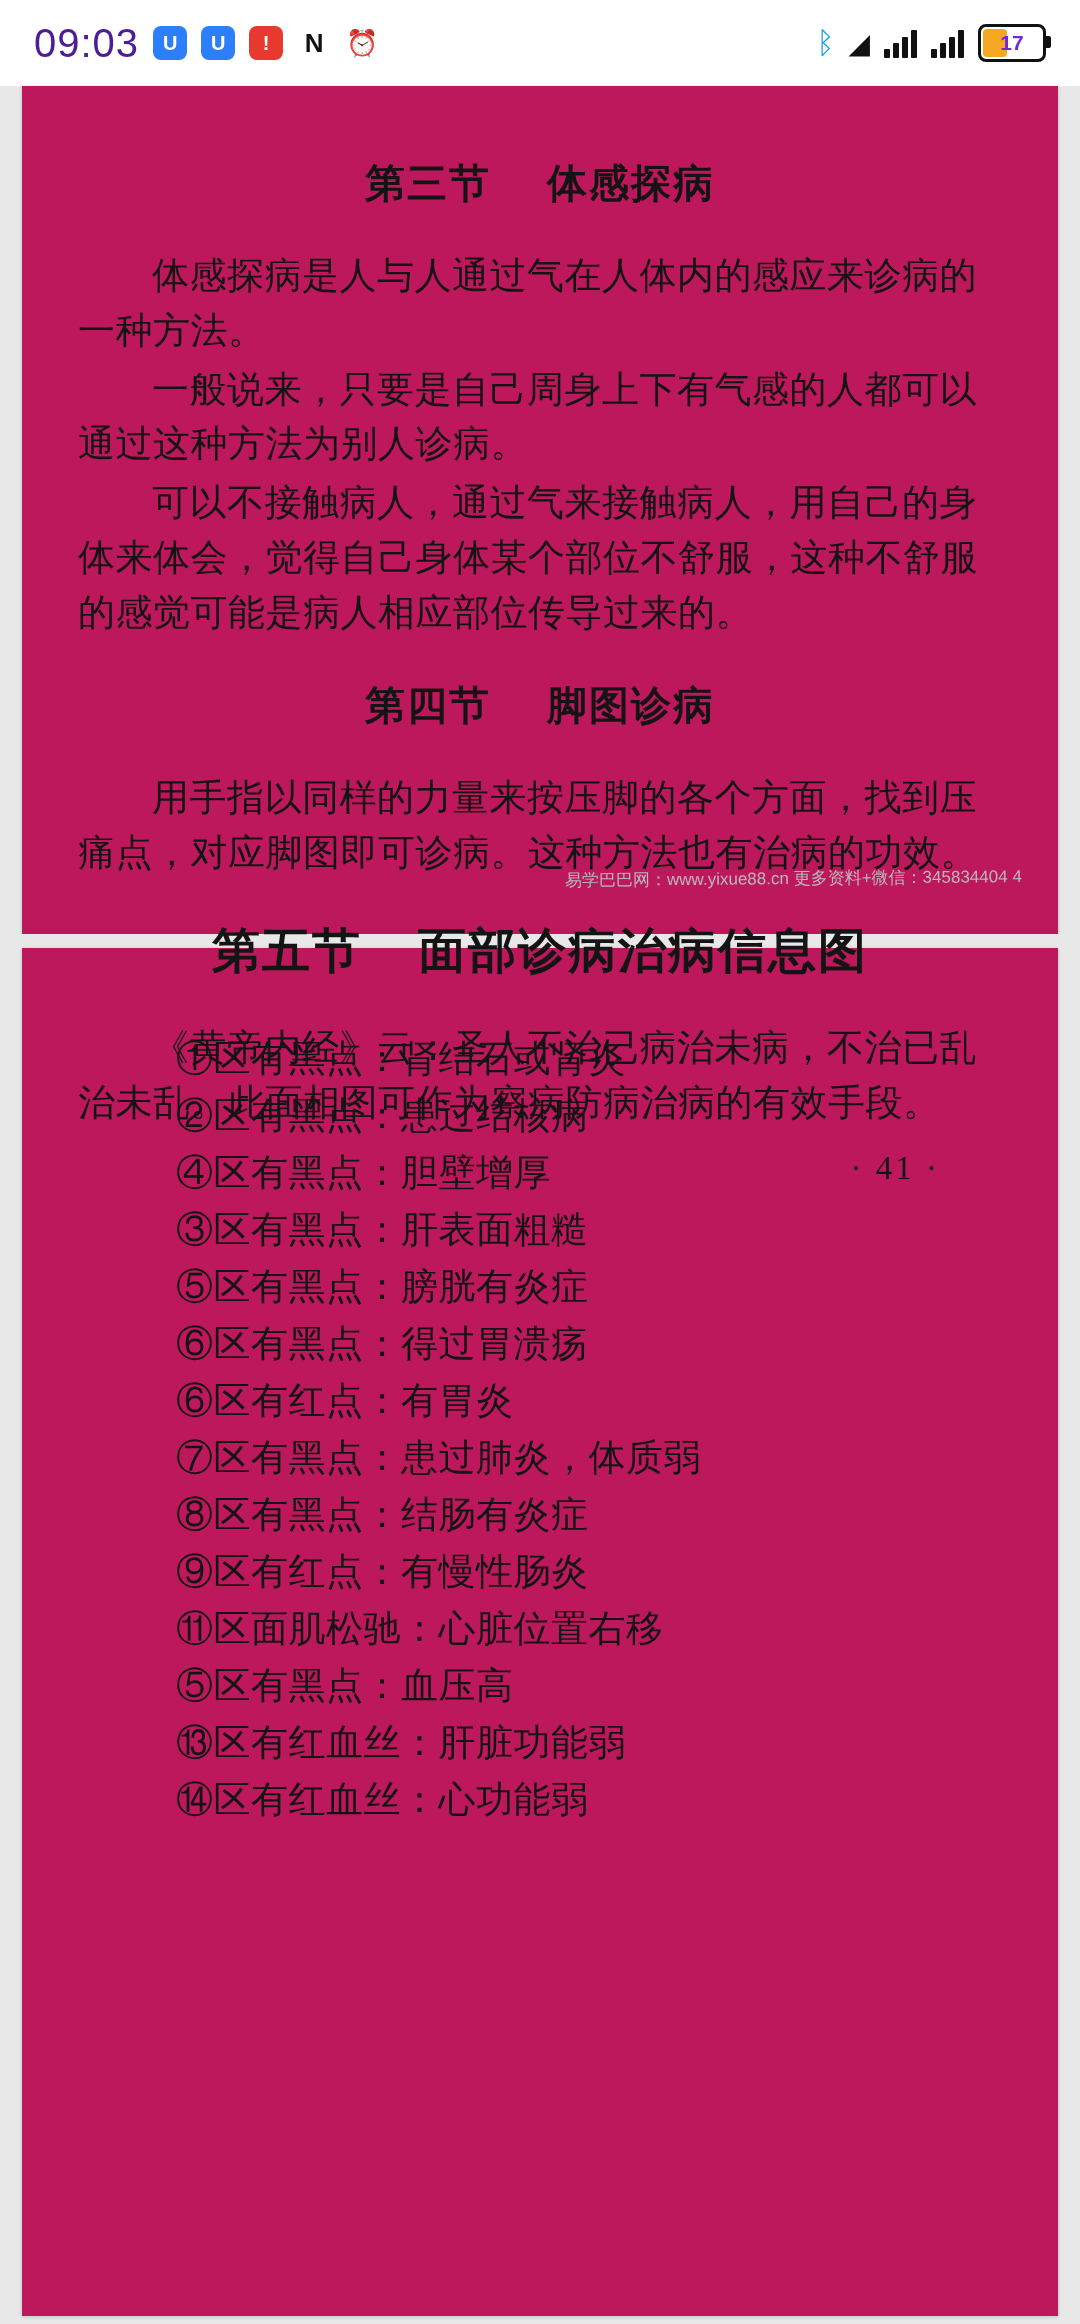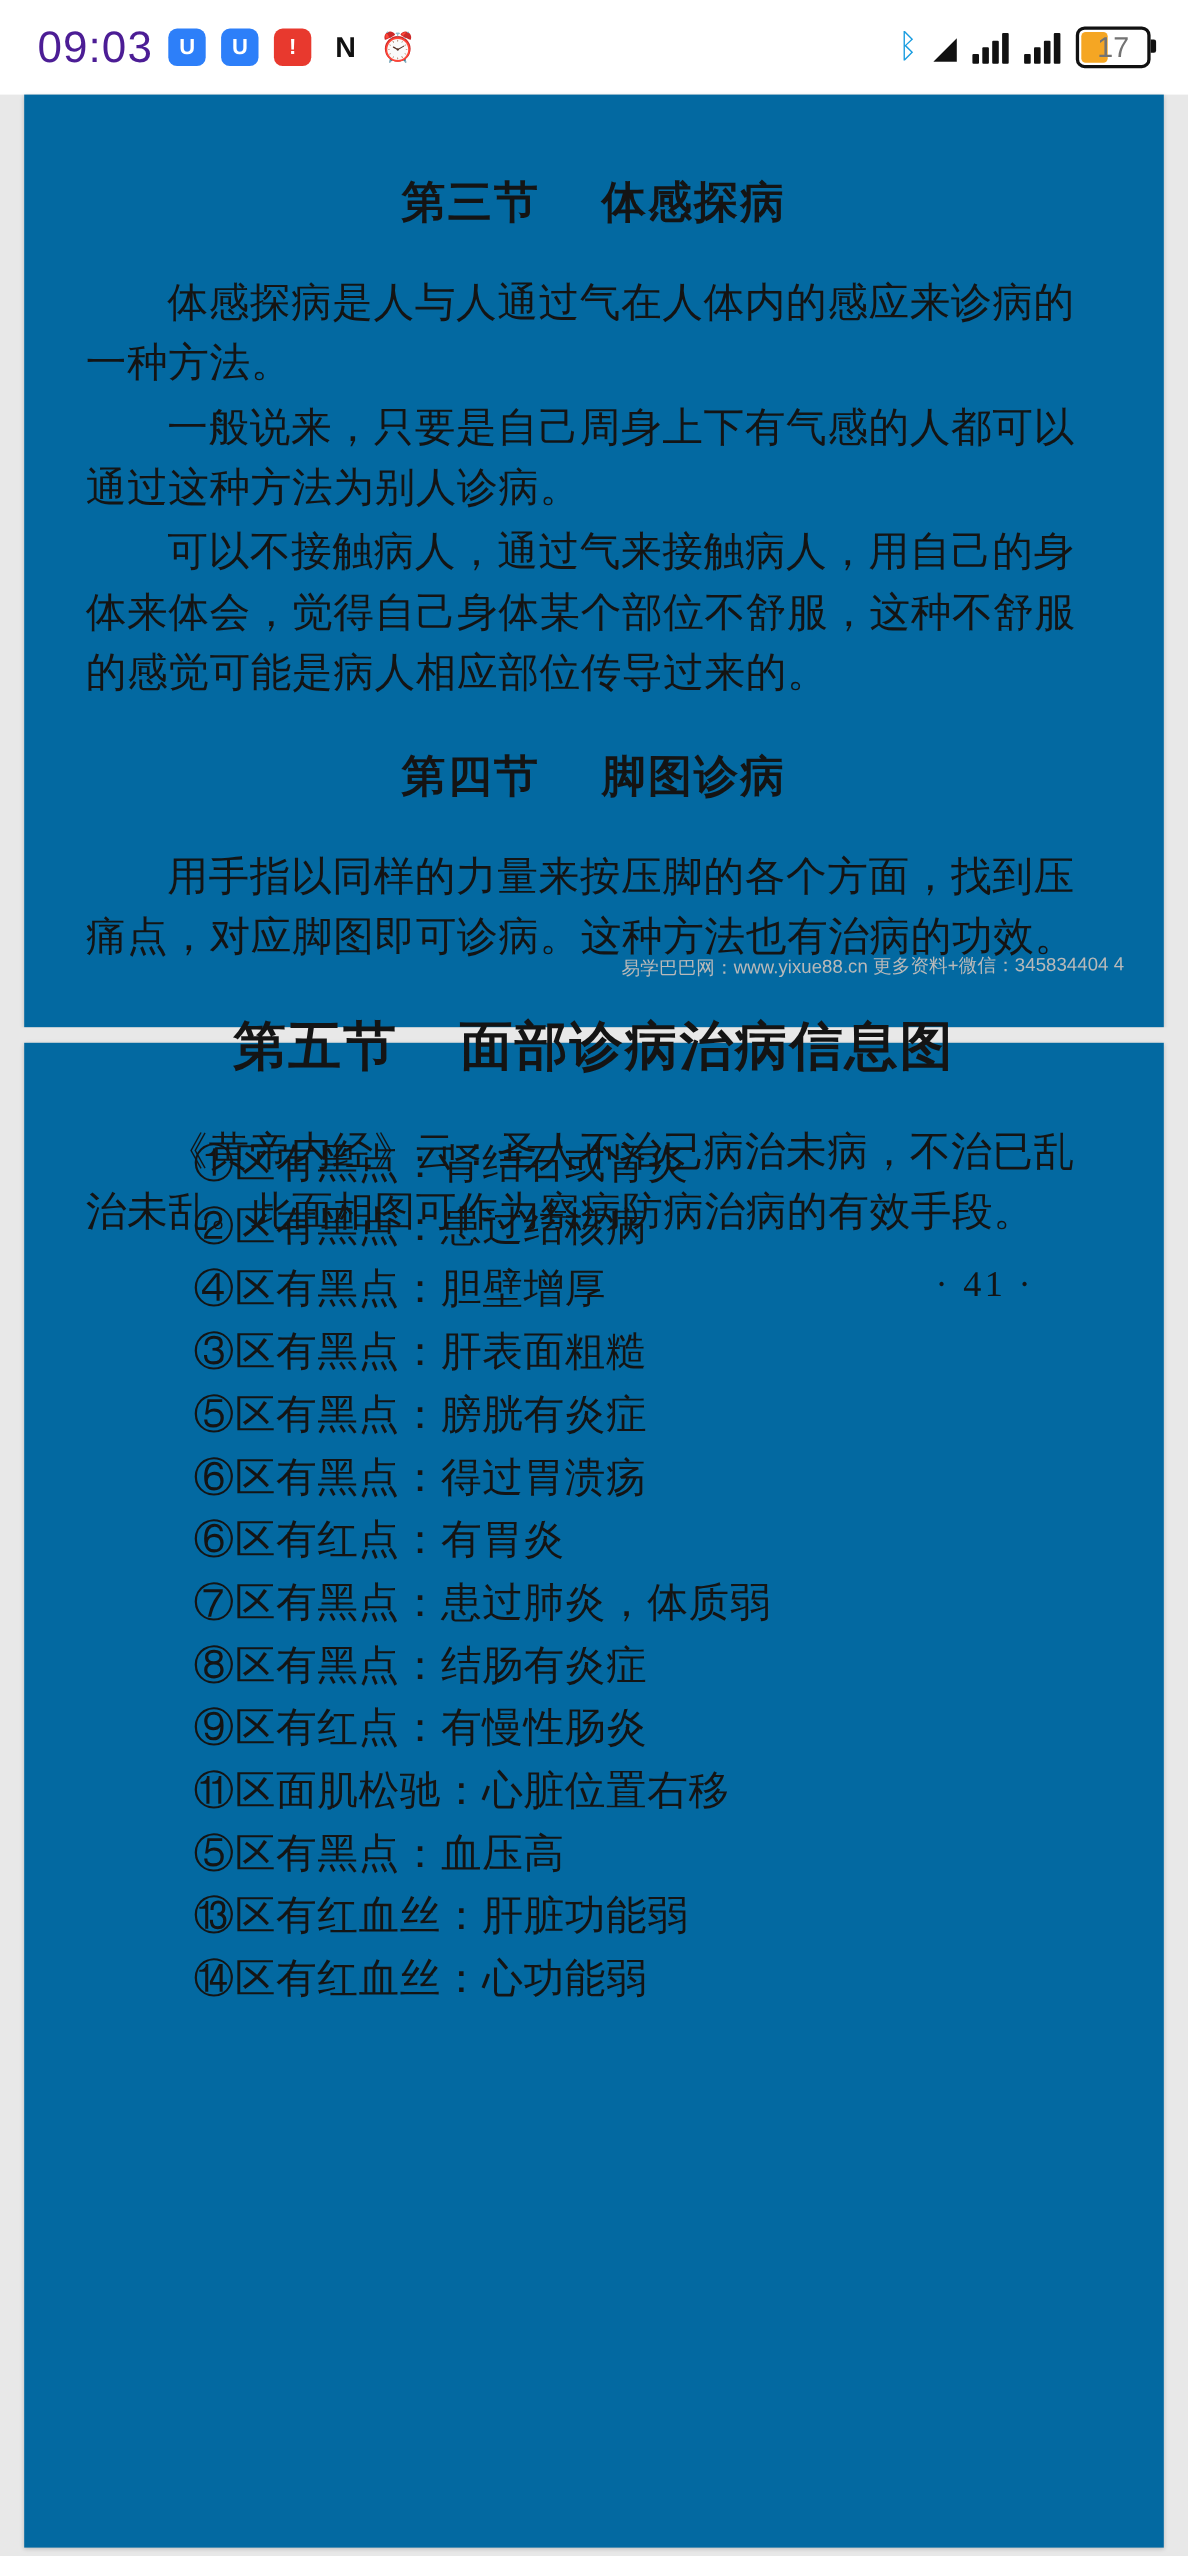--- a/index.html
+++ b/index.html
@@ -99,33 +99,33 @@
   }
   .battery .fill {
     position: absolute;
     left: 2px; top: 2px; bottom: 2px;
     width: 38%;
     background: #f5a623;
     border-radius: 4px;
   }
   .battery .pct {
     position: relative;
-    font-size: 26px;
-    font-weight: normal;
-    color: #737373;
+    font-size: 21px;
+    font-weight: bold;
+    color: #6d28d9;
   }
 
   
   .reader {
     position: relative;
     background: #e8e8e8;
     height: 2238px;
   }
   .sheet {
-    background: #0369a1;
+    background: #be185d;
     margin: 0 22px;
     box-shadow: 0 1px 4px rgba(0,0,0,0.18);
     box-sizing: border-box;
   }
   .sheet-one {
     padding: 70px 56px 40px 56px;
     height: 848px;
   }
   .gap {
     height: 14px;

